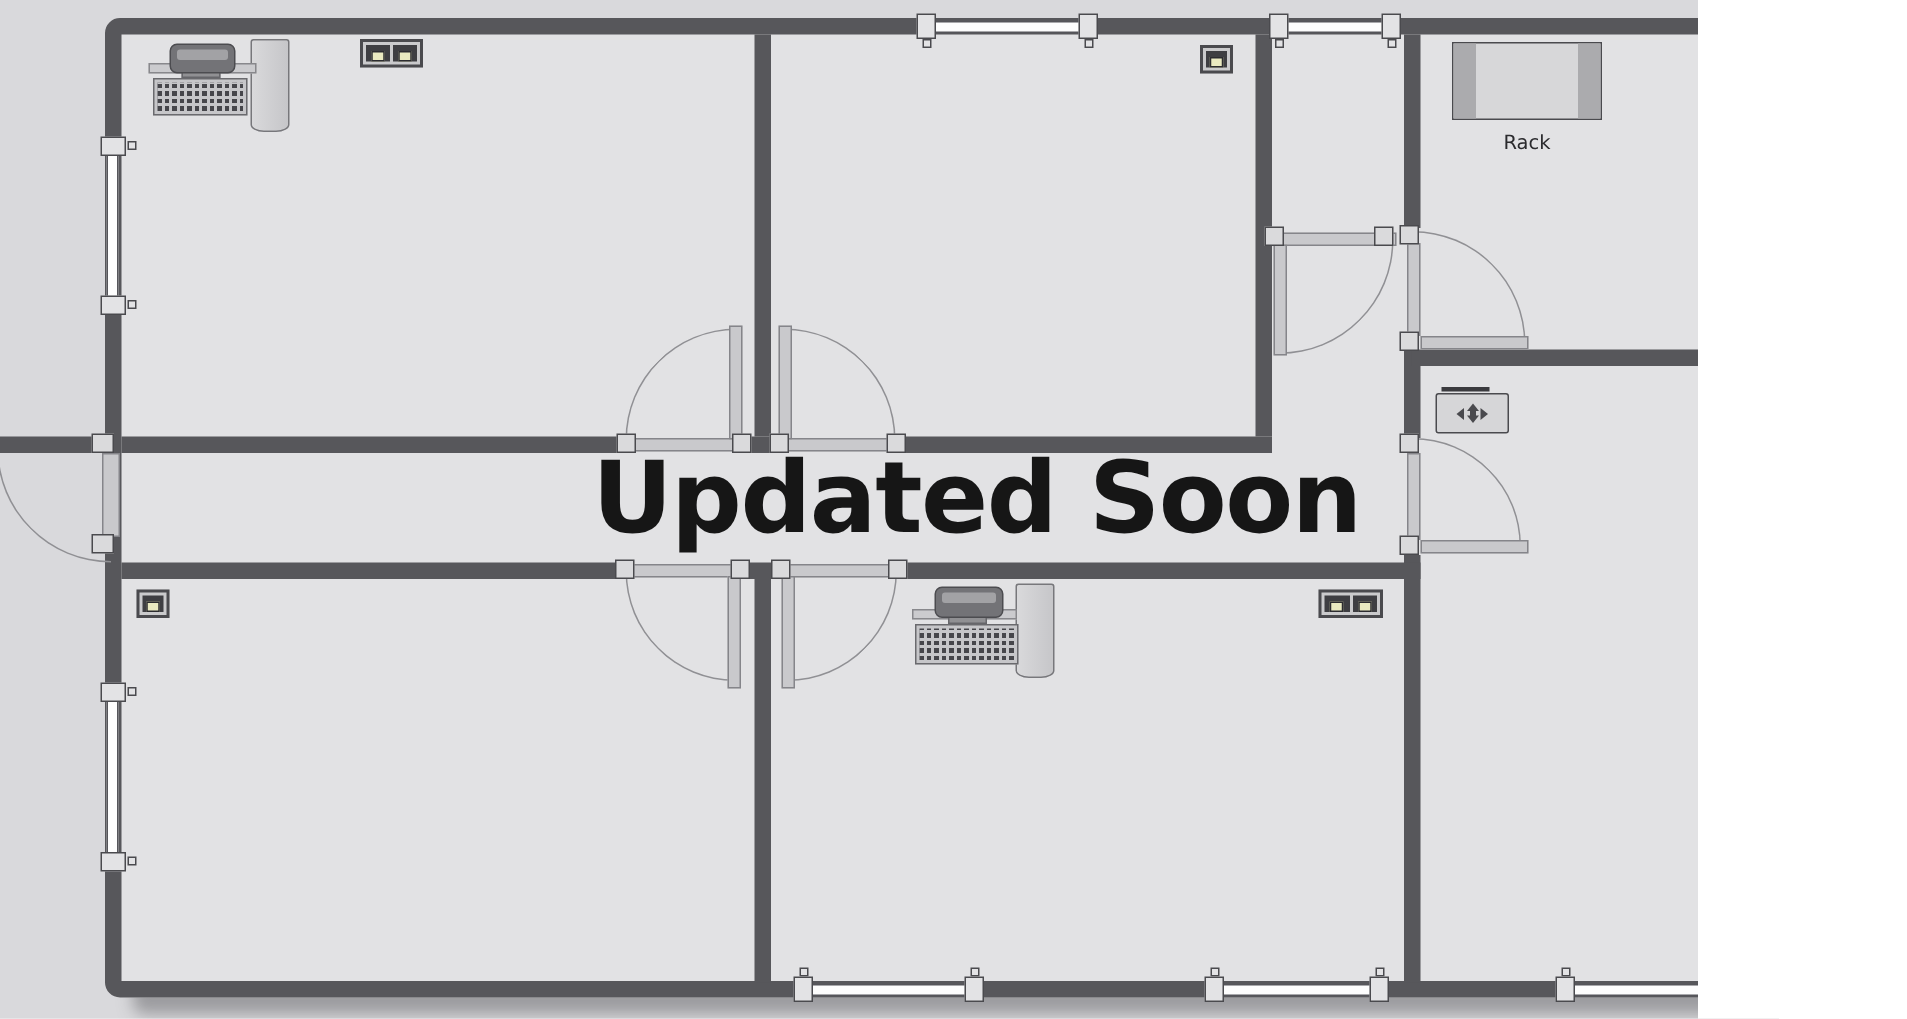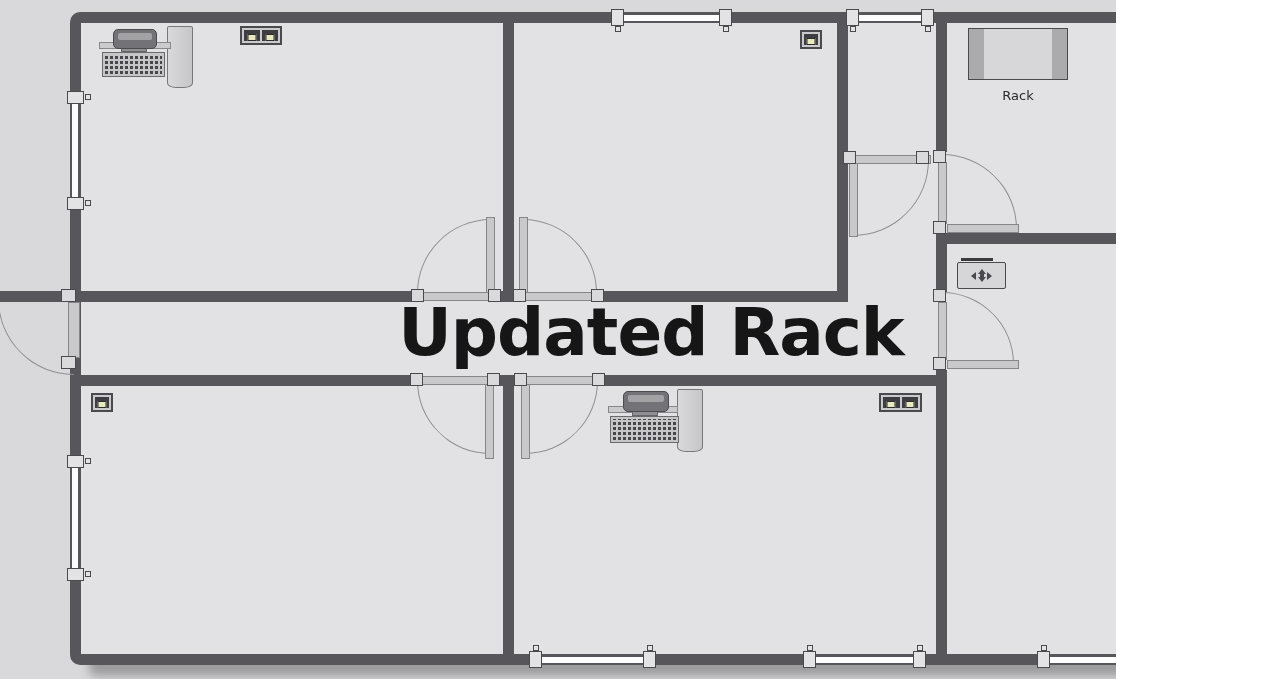--- a/index.html
+++ b/index.html
@@ -3,21 +3,21 @@
 <meta charset="utf-8">
 <style>
   :root{
     --bg-outside:#d9d9dc; --floor:#e2e2e4; --wall:#57575b;
     --door-fill:#c9c9cc; --door-outline:#85858a; --outline:#4a4a4e;
     --arc:#909094; --connector-fill:#dadadc; --window-fill:#fdfdfd;
     --jack-yellow:#e9e9c0; --icon-dark:#3e3e42; --text-dark:#161616;
   }
   html,body{margin:0;padding:0;}
   .canvas{position:relative;width:1116px;height:679px;background:var(--bg-outside);
-    overflow:hidden;font-family:"DejaVu Sans",sans-serif;}
+    overflow:hidden;font-family:"DejaVu Sans",sans-serif;padding-left:16px;}
   .floor{position:absolute;left:70px;top:12px;width:1194px;height:653px;
     background:var(--floor);border-radius:10px;
     box-shadow:16px 14px 10px -3px rgba(95,95,100,.5);}
   .outer-frame{position:absolute;left:70px;top:12px;width:1194px;height:653px;
     border:11px solid var(--wall);border-radius:10px;box-sizing:border-box;}
   .wall{position:absolute;background:var(--wall);}
   .win-cap{position:absolute;width:13px;height:17px;background:#e3e3e5;
     border:1.5px solid var(--outline);box-sizing:border-box;z-index:4;}
   .win-cap.v{width:17px;height:13px;}
   .win-nub{position:absolute;width:6px;height:6px;background:#e3e3e5;
@@ -233,15 +233,15 @@
   </div>
 
   <div class="workstation" style="left:600px;top:385px;width:105px;height:72px;">
     <span class="tower" style="left:77px;top:4px;width:26px;height:63px;"></span>
     <span class="shelf" style="left:8px;top:21px;width:70px;height:7px;"></span>
     <span class="mon-base" style="left:32px;top:25px;width:26px;height:6px;"></span>
     <span class="monitor" style="left:23px;top:6px;width:46px;height:21px;"></span>
     <span class="keyboard" style="left:10px;top:31px;width:69px;height:27px;"></span>
   </div>
 
-  <div class="overlay-text">Updated Rack</div>
+  <div class="overlay-text">Updated Soon</div>
 
 </div>
 
 </body></html>

